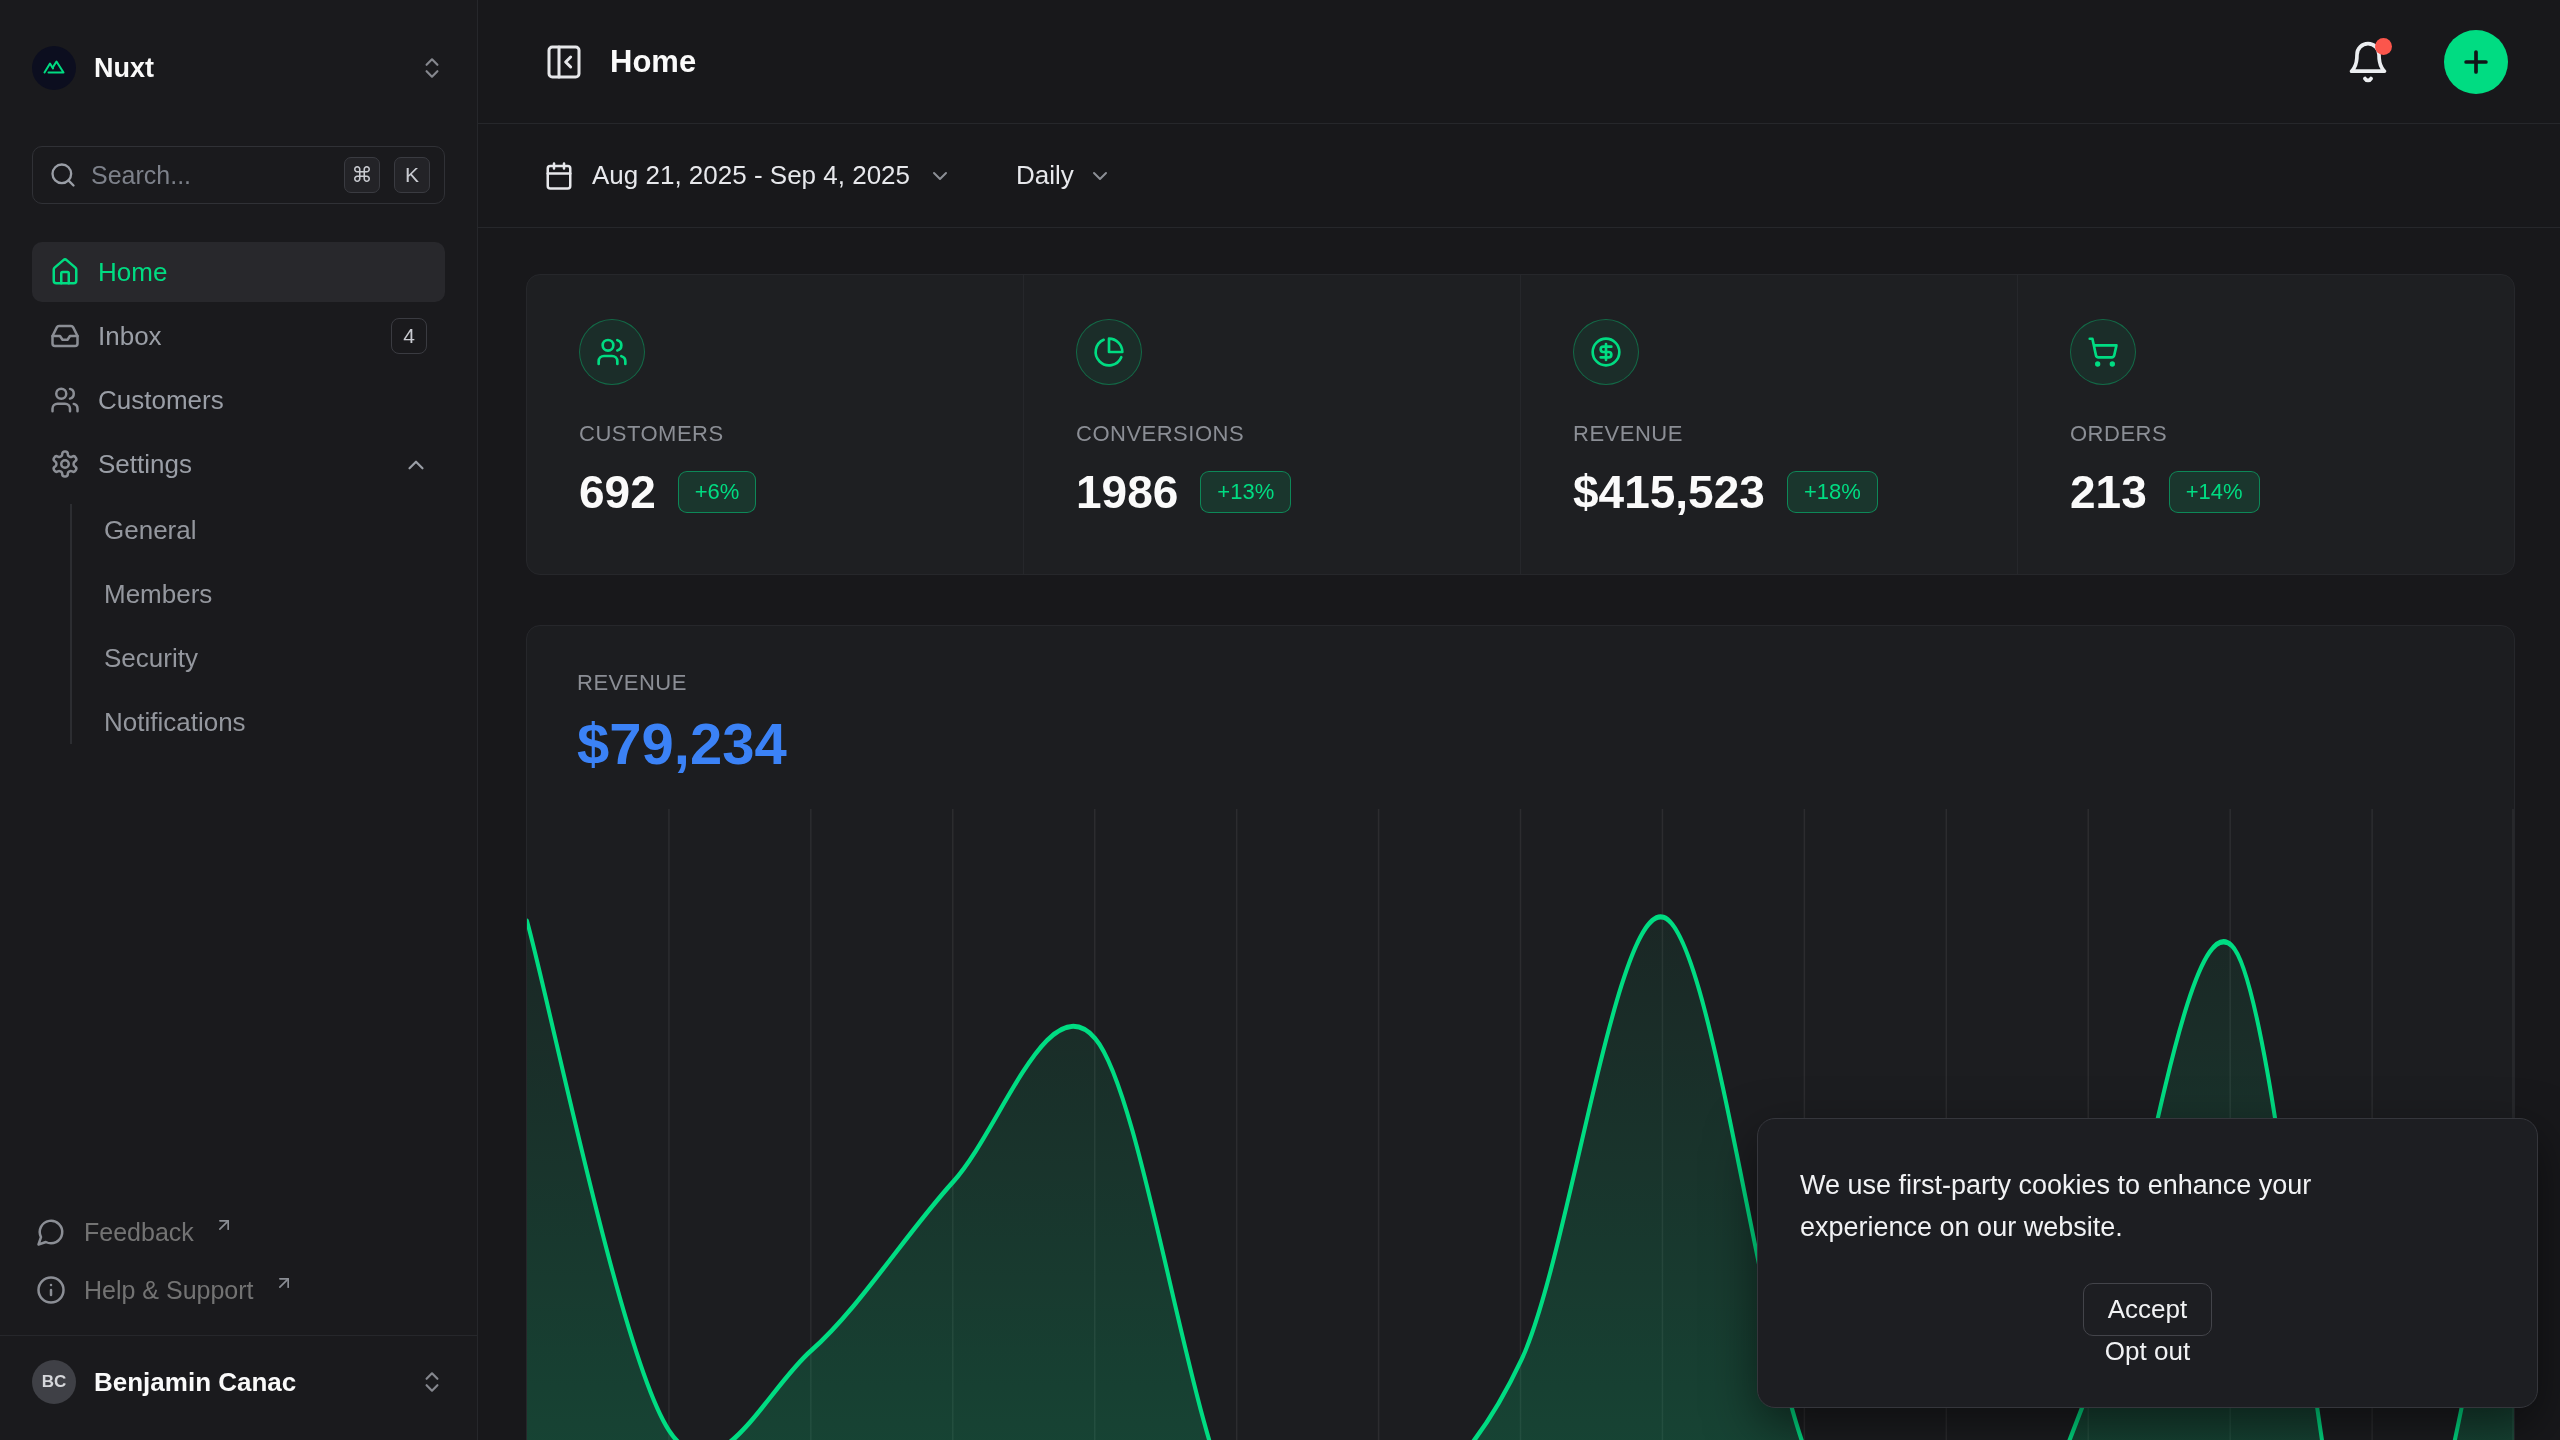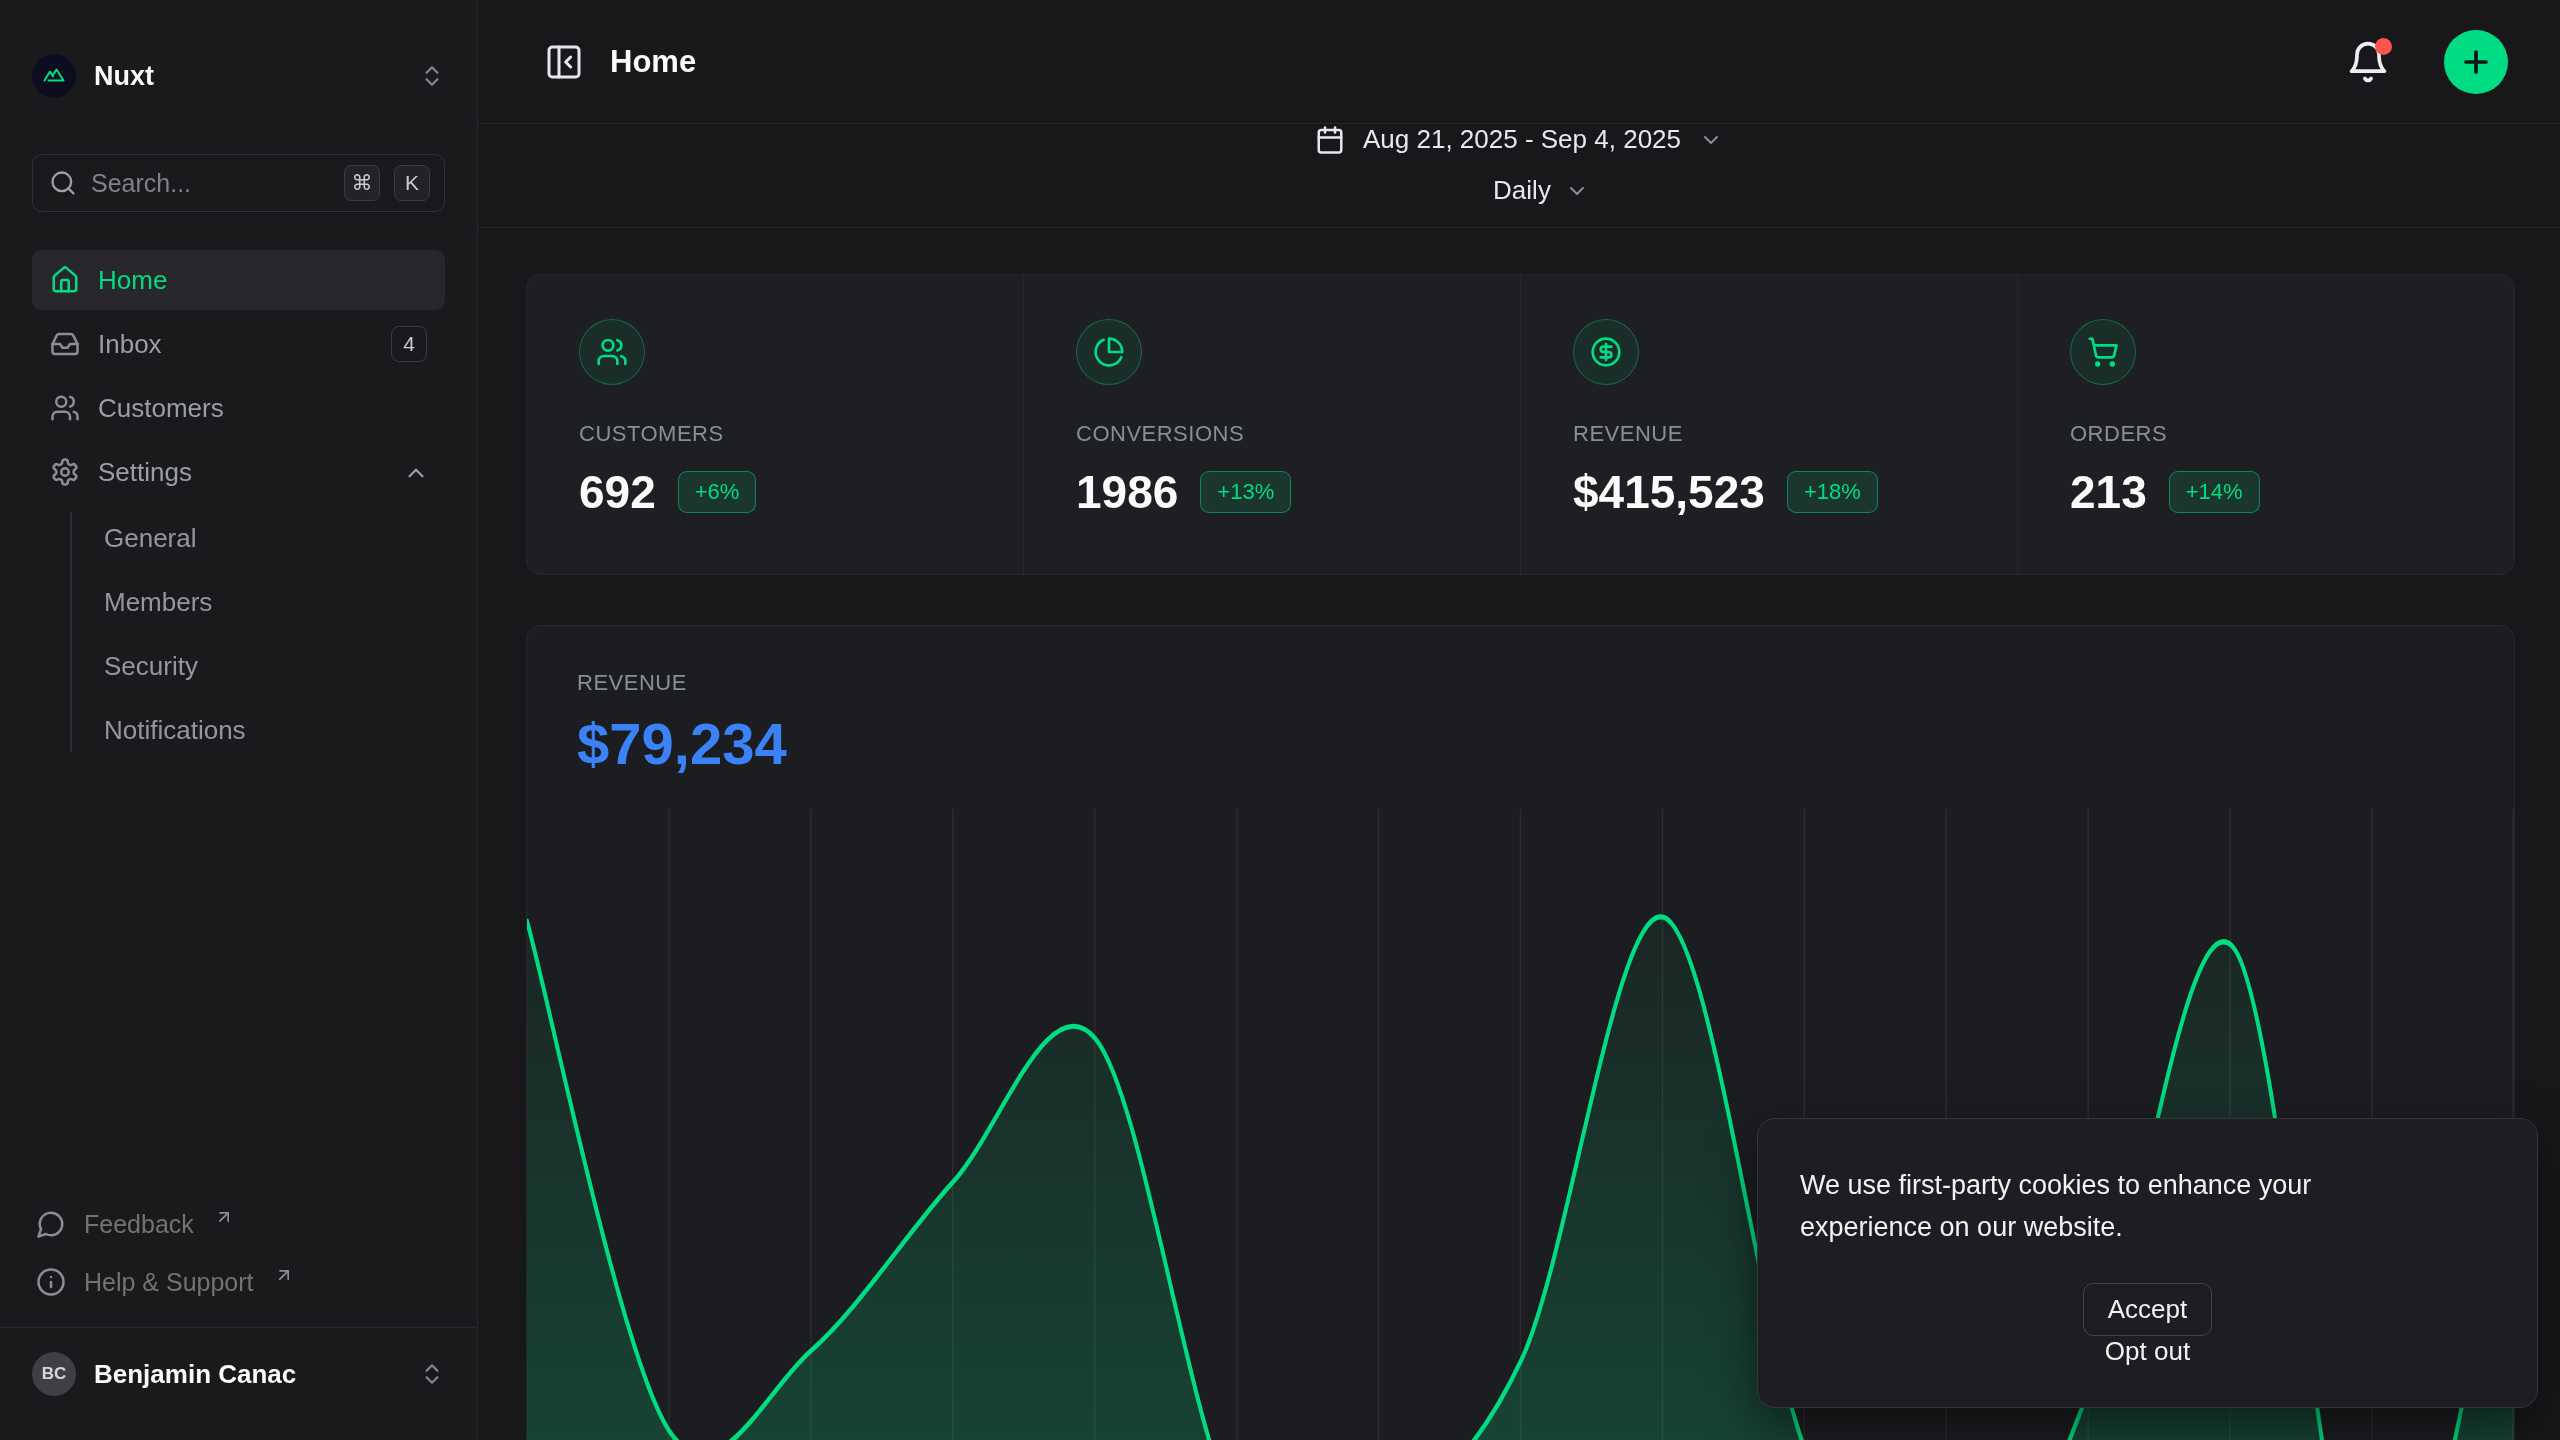--- a/index.html
+++ b/index.html
@@ -2,21 +2,21 @@
 <html><head>
 <meta charset="utf-8">
 <style>
   * { margin:0; padding:0; box-sizing:border-box; }
   html,body { width:2560px; height:1440px; overflow:hidden; background:#18181b;
     font-family:"Liberation Sans","DejaVu Sans",sans-serif; color:#ececf0; }
   .app { display:flex; width:2560px; height:1440px; }
 
   
   .sidebar { width:478px; height:1440px; flex:0 0 478px; background:#1a1a1d;
-    border-right:1px solid #26272b; display:flex; flex-direction:column; padding:12px 32px; }
+    border-right:1px solid #26272b; display:flex; flex-direction:column; padding:4px 32px; }
   .brand-row { display:flex; align-items:center; gap:18px; margin-top:36px; height:56px; cursor:pointer; }
   .brand-logo { width:44px; height:44px; border-radius:50%; background:#0c0e1f; display:flex;
     align-items:center; justify-content:center; }
   .brand-name { font-size:27px; font-weight:600; color:#fafafa; flex:1; }
   .muted-ic { color:#85878e; }
 
   .search-box { margin-top:50px; height:58px; border:1px solid #303136; border-radius:10px;
     display:flex; align-items:center; padding:0 14px 0 16px; gap:14px; color:#7d818a; cursor:text; }
   .search-box .ph { flex:1; font-size:25px; }
   .kbd { min-width:36px; height:36px; border:1px solid #3a3b41; background:#232327; border-radius:7px;
@@ -52,21 +52,21 @@
     padding:0 52px 0 66px; gap:26px; }
   .collapse-btn { width:40px; height:40px; color:#e6e7ea; cursor:pointer; }
   .page-title { font-size:31px; font-weight:700; color:#fafafa; flex:1; }
   .bell-wrap { position:relative; width:44px; height:44px; color:#eceef1; cursor:pointer; margin-right:28px; }
   .bell-dot { position:absolute; top:-2px; right:-2px; width:17px; height:17px; border-radius:50%;
     background:#fb564c; }
   .add-btn { width:64px; height:64px; border-radius:50%; background:#00dc82; border:none; cursor:pointer;
     display:flex; align-items:center; justify-content:center; color:#111418; }
 
   .toolbar { height:104px; border-bottom:1px solid #26272b; display:flex; align-items:center;
-    padding:0 66px; gap:20px;flex-direction:column; }
+    padding:0 66px; gap:20px; }
   .date-btn { display:flex; align-items:center; gap:18px; color:#e7e8ec; font-size:26px; font-weight:500;
     cursor:pointer; }
   .chev { width:24px; height:24px; color:#8b8e95; }
   .gran-btn { display:flex; align-items:center; gap:14px; margin-left:44px; color:#e7e8ec; font-size:26px;
     font-weight:500; cursor:pointer; }
 
   .content { flex:1; position:relative; padding:46px 45px 0 48px; overflow:hidden; }
 
   .stats-card { display:flex; border:1px solid #26272b; border-radius:14px; background:#1e1f22;
     height:301px; overflow:hidden; }

